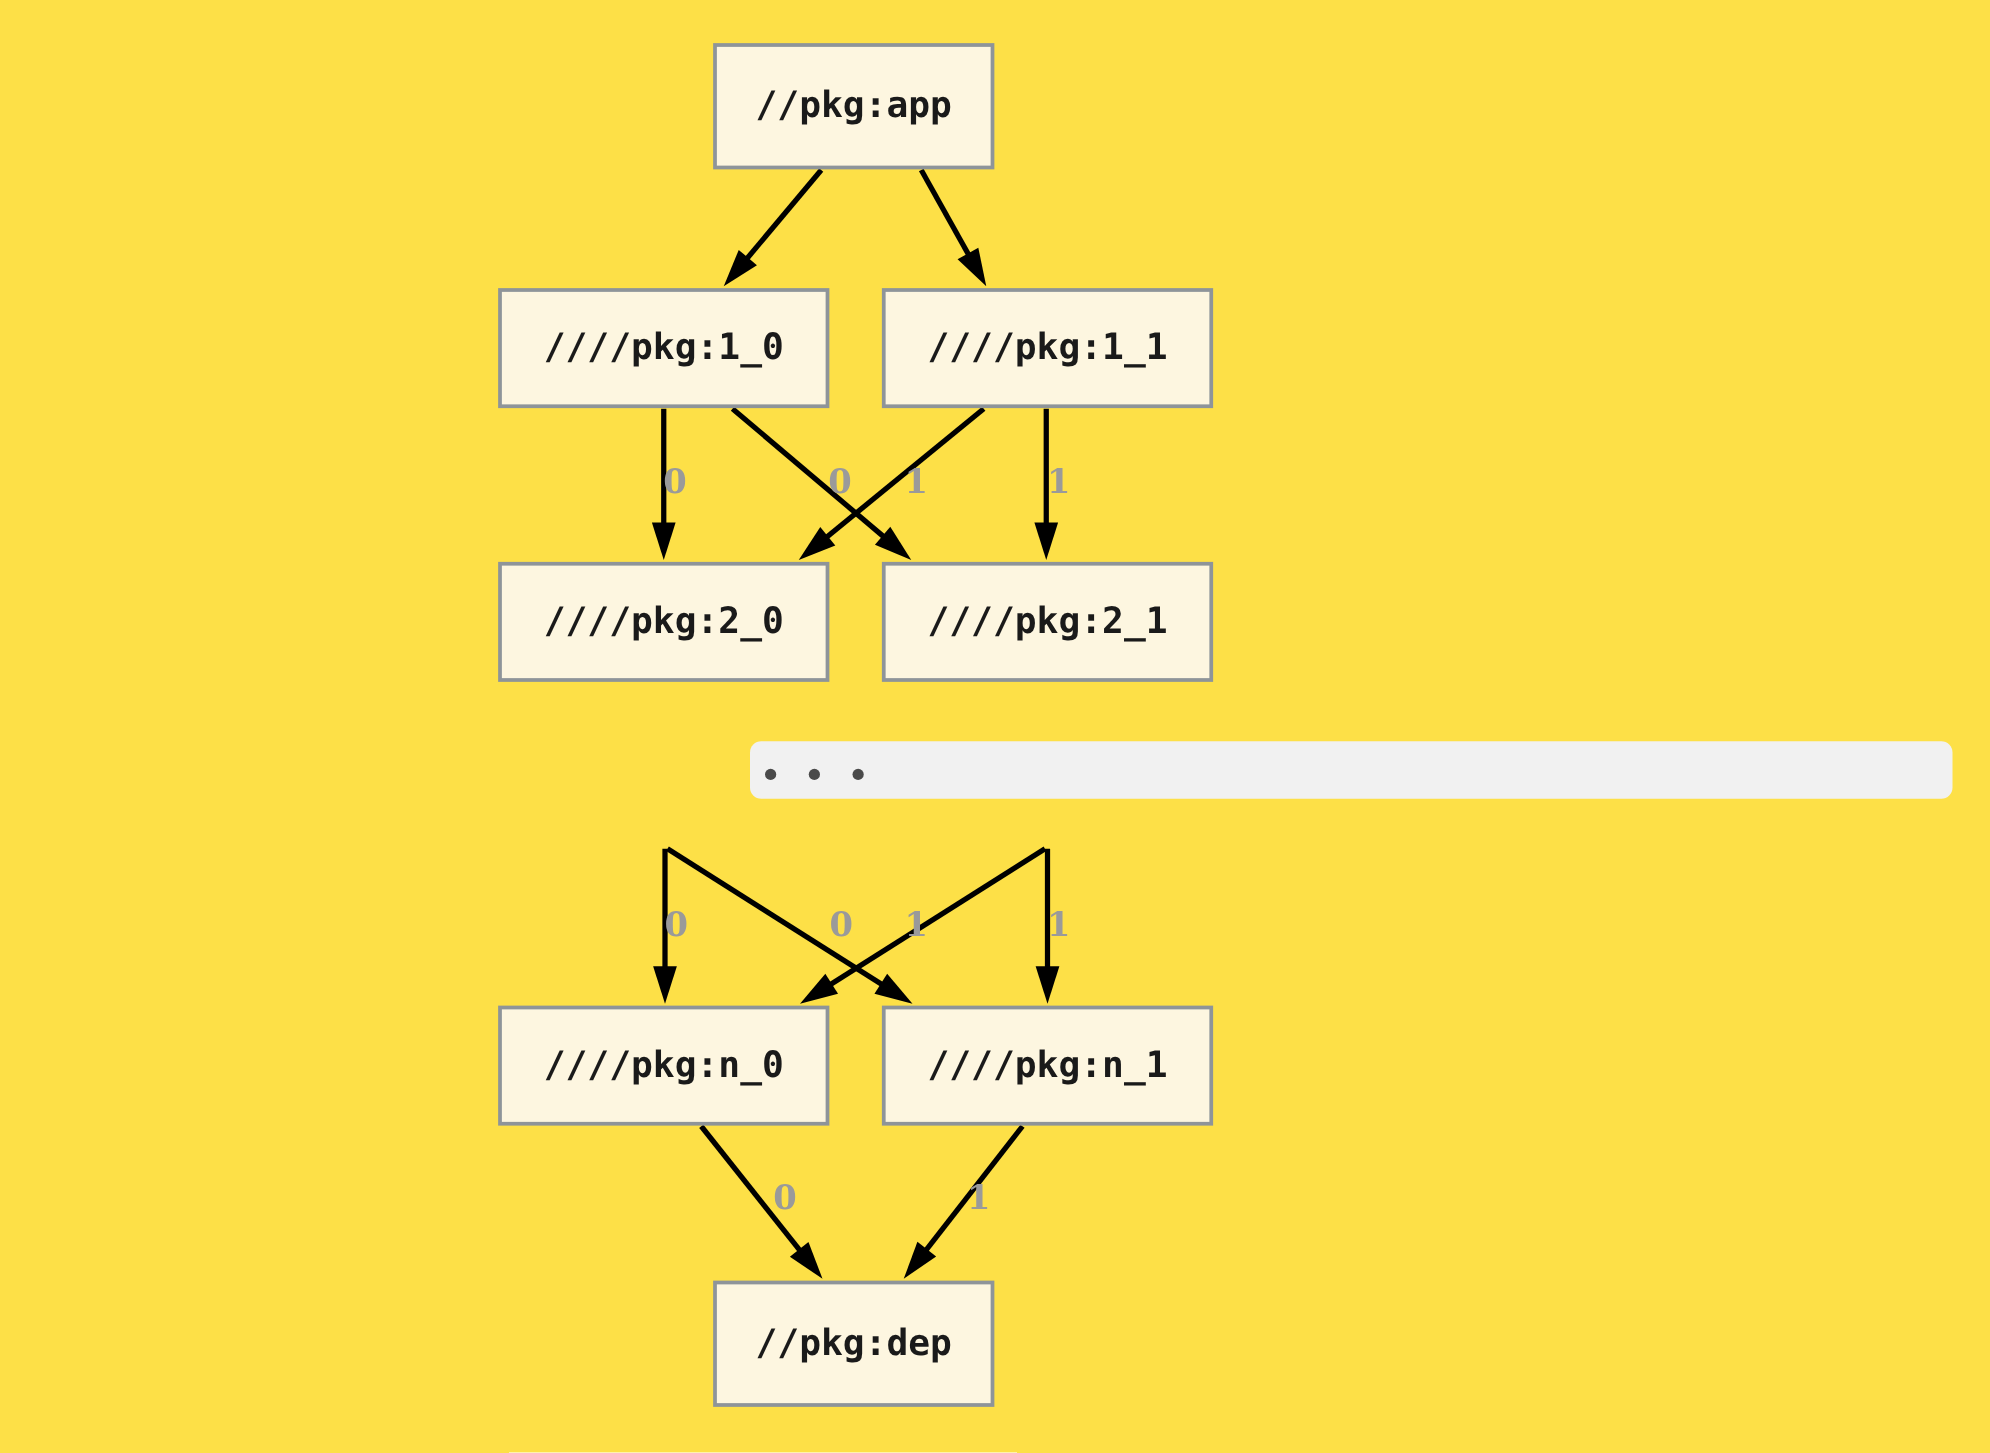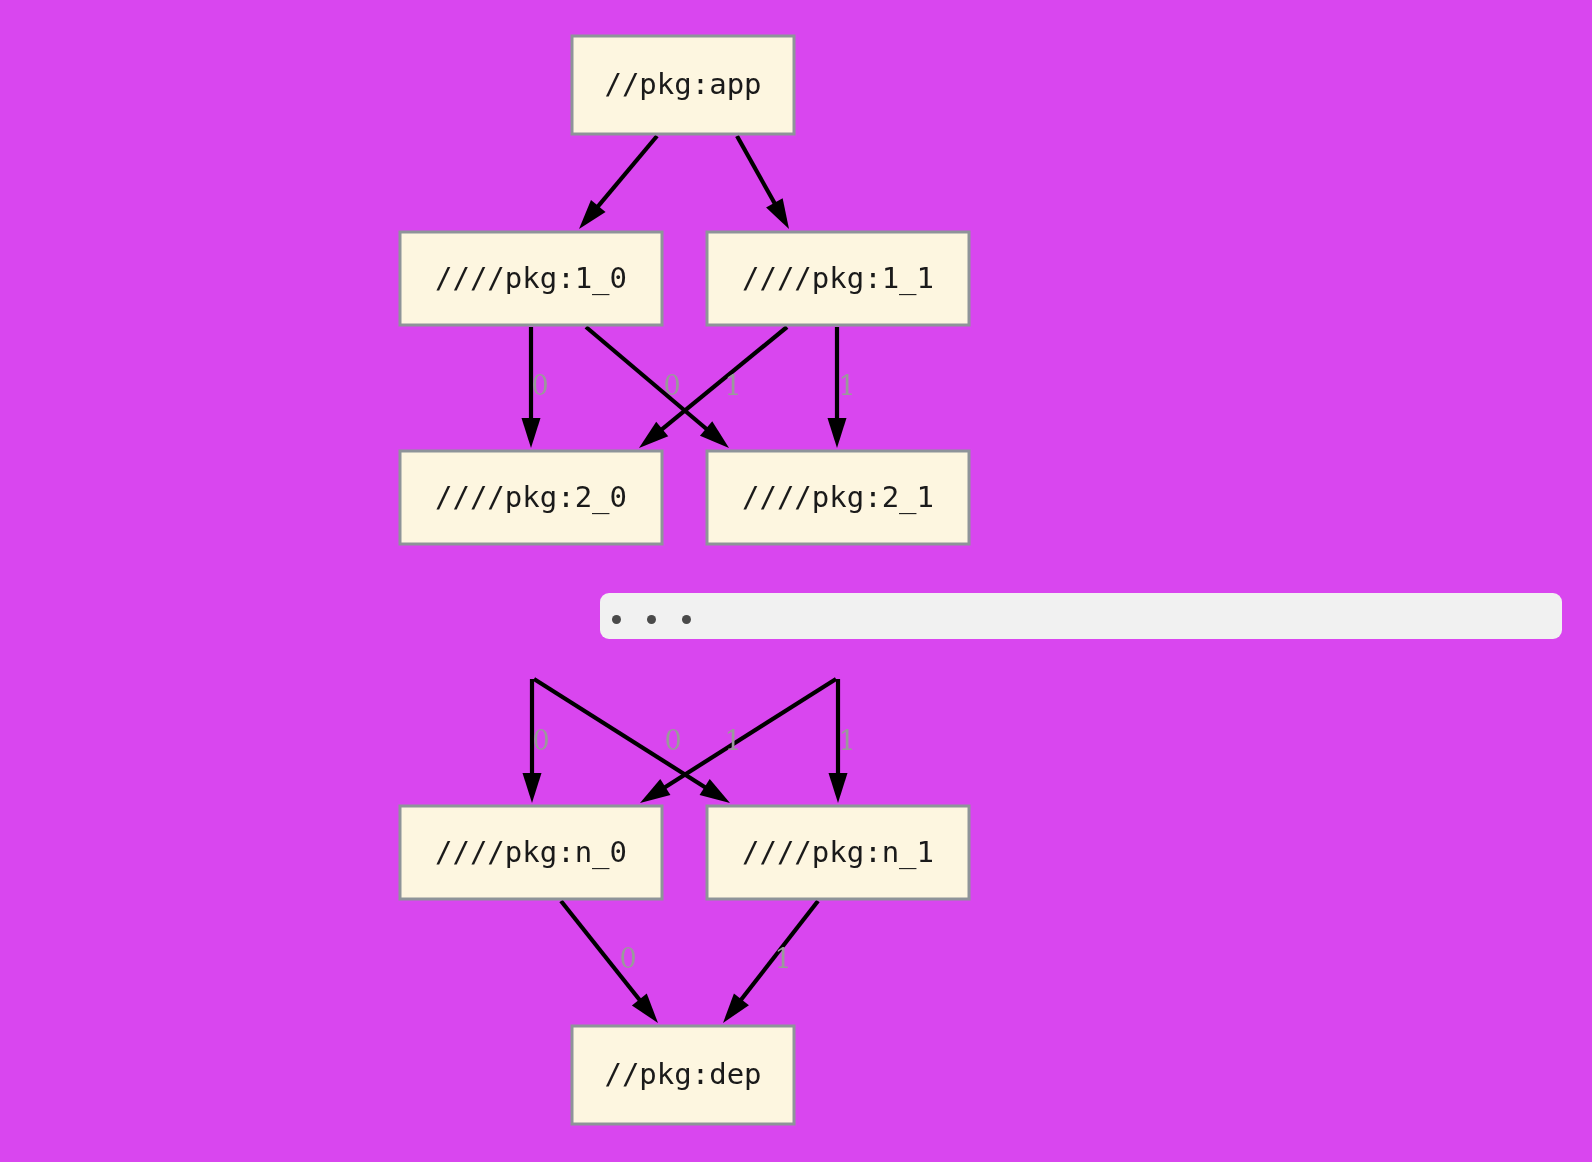--- a/index.html
+++ b/index.html
@@ -7,22 +7,23 @@
     padding: 0;
     background: #ffffff;
   }
   body {
     font-family: "DejaVu Sans Mono", monospace;
   }
   #stage {
     position: relative;
     width: 1592px;
     height: 1162px;
-    background: #d946ef;
+    background: #fde047;
     overflow: hidden;
+    font-weight: bold;
   }
   svg#graph {
     position: absolute;
     top: 0; left: 0;
     width: 1592px;
     height: 1162px;
   }
   .node-rect {
     fill: #fdf6e0;
     stroke: #8e9499;

